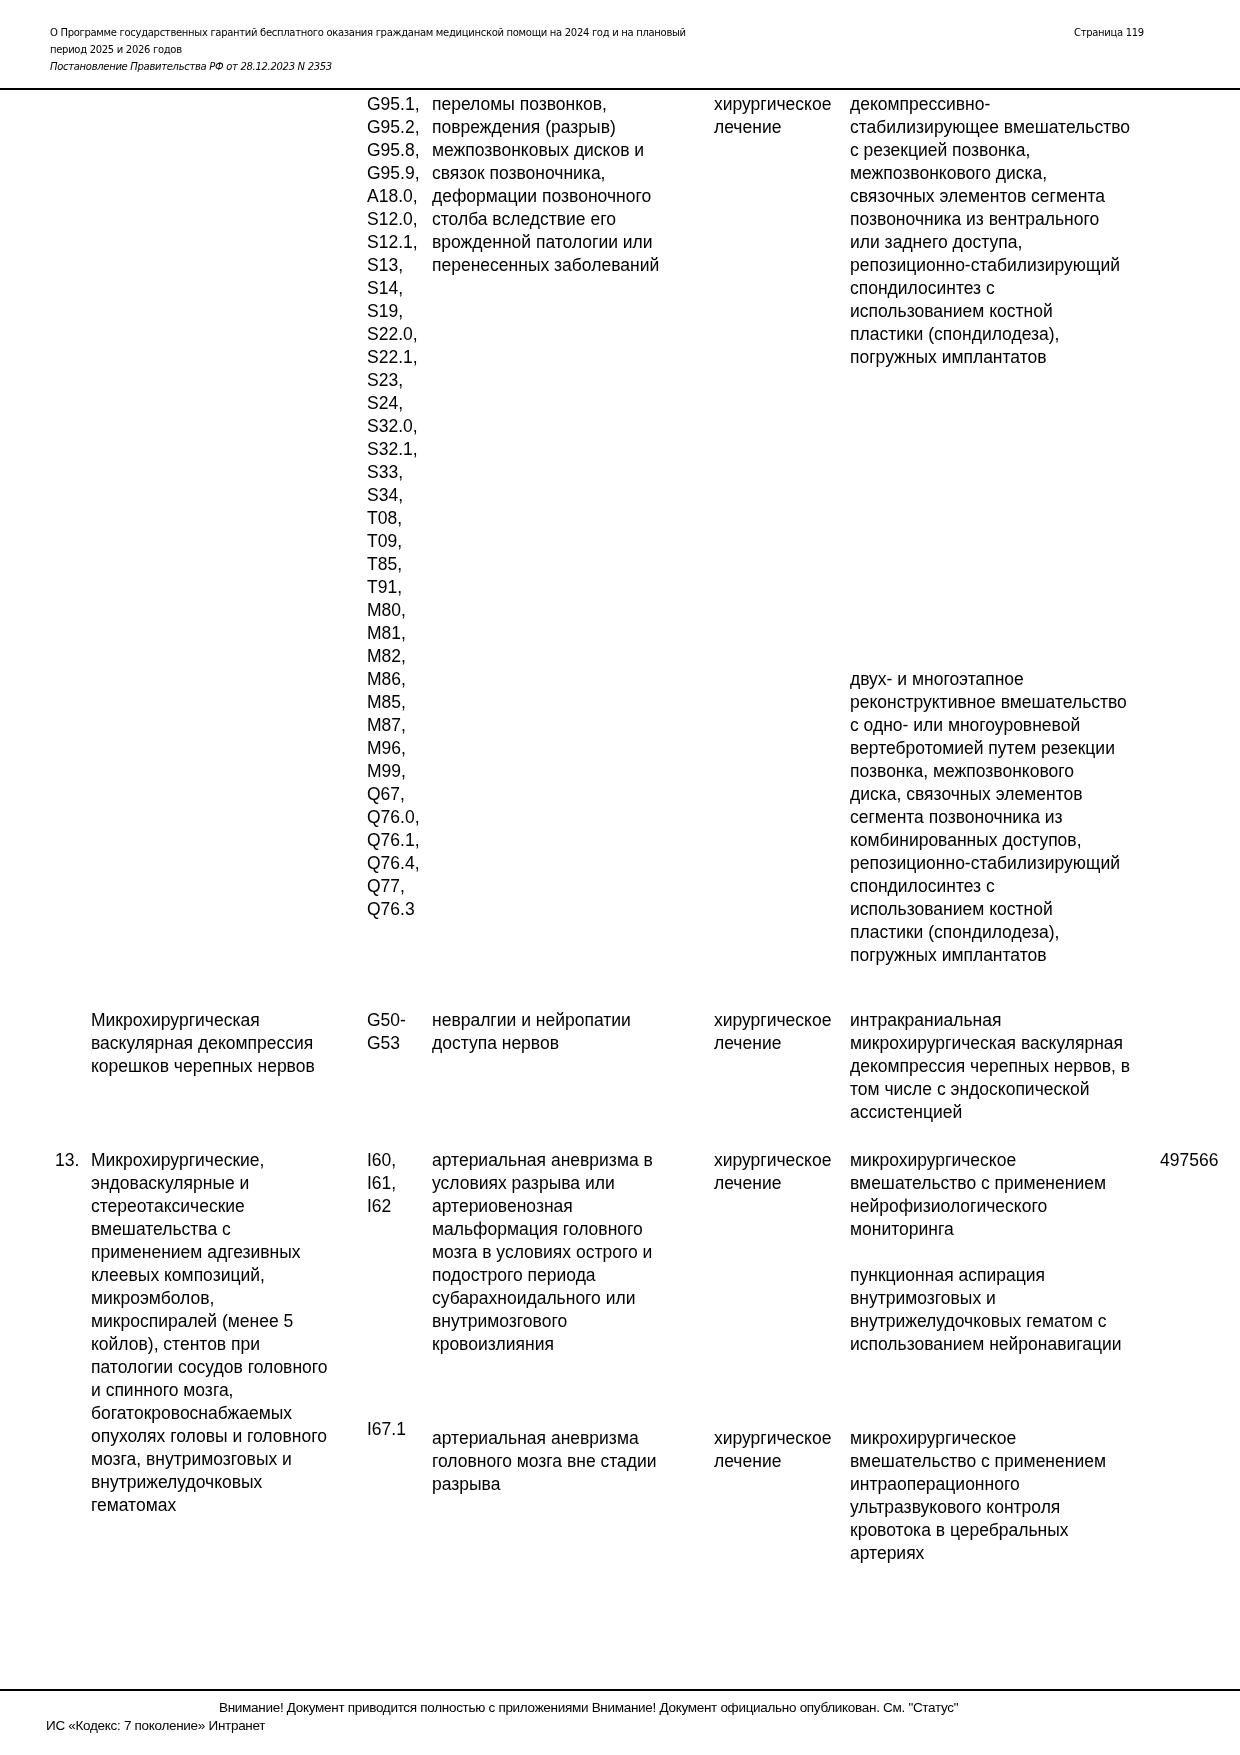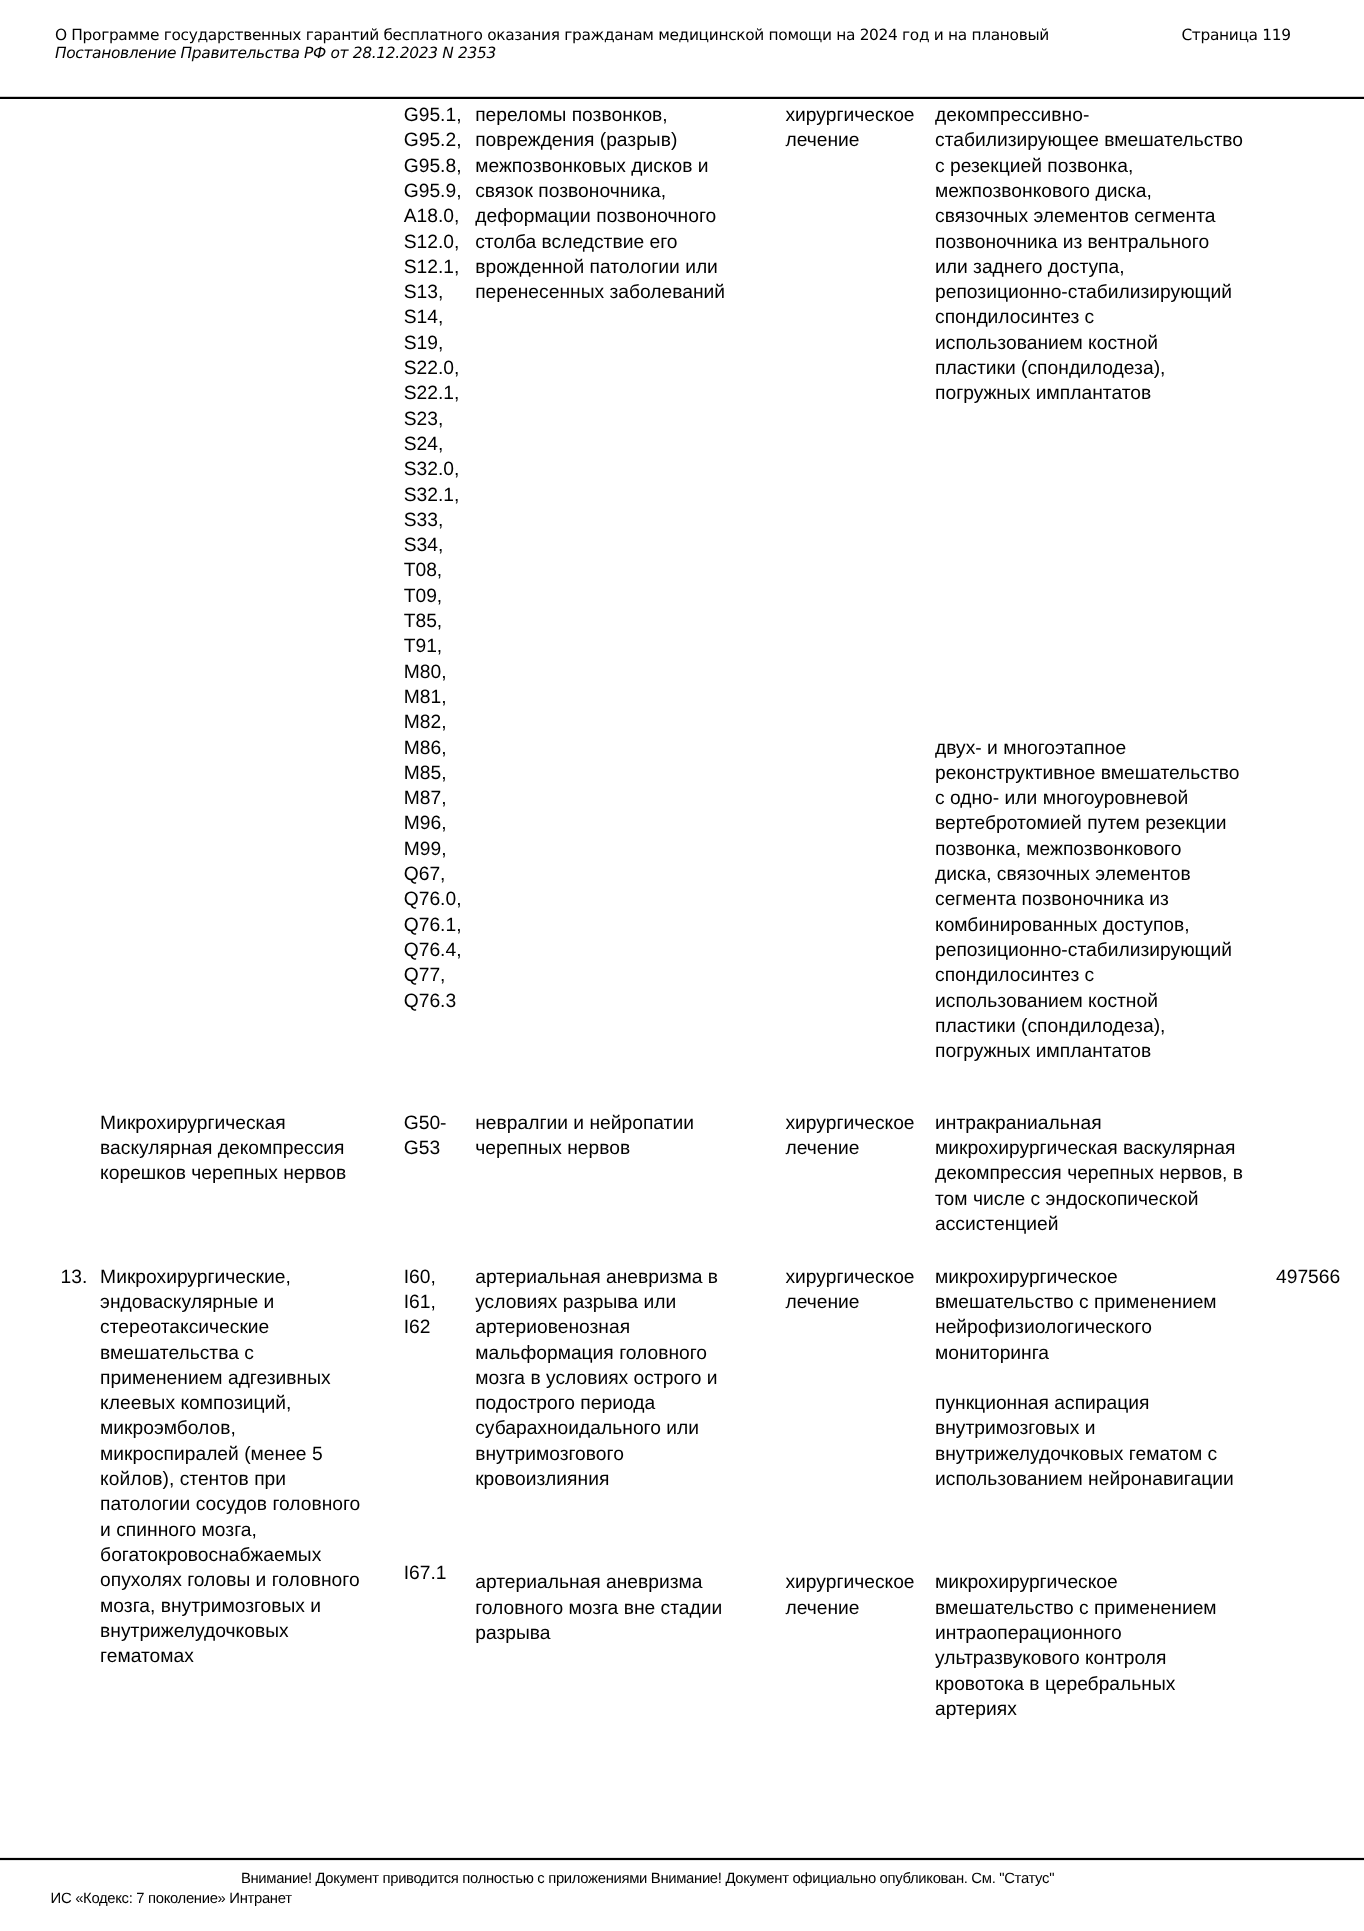--- a/index.html
+++ b/index.html
@@ -1,30 +1,31 @@
 <!DOCTYPE html>
 <html><head>
 <meta charset="utf-8">
 <style>
   html, body { margin: 0; padding: 0; background: #ffffff; }
   body { width: 1240px; height: 1755px; position: relative; overflow: hidden; color: #000; }
-  .hdr { position: absolute; left: 50px; top: 24px; width: 1150px; font-family: "DejaVu Sans", sans-serif; font-size: 14px; line-height: 17px; letter-spacing: -0.3px; }
+  .hdr { position: absolute; left: 50px; top: 24px; width: 1150px; font-family: "DejaVu Sans", sans-serif; font-size: 10px; line-height: 17px; letter-spacing: -0.3px; }
   .hdr .t1 { display: block; width: 990px; }
   .hdr .t3 { font-style: italic; display: block; }
   .hdr .page { position: absolute; left: 1024px; top: 0; }
   .rule-top { position: absolute; left: 0; top: 88px; width: 1240px; height: 2px; background: #000; }
   .rule-bot { position: absolute; left: 0; top: 1689px; width: 1240px; height: 2px; background: #000; }
   .cell { position: absolute; font-family: "Liberation Sans", sans-serif; font-size: 17.5px; line-height: 23px; white-space: pre-line; }
   .ftr { position: absolute; font-family: Liberation Sans, sans-serif; font-size: 13.5px; line-height: 17px; letter-spacing: -0.3px; }
 </style>
 </head>
 <body>
 
 <div class="hdr">
   <span class="t1">О Программе государственных гарантий бесплатного оказания гражданам медицинской помощи на 2024 год и на плановый</span>
+  <span class="t1">период 2025 и 2026 годов</span>
   <span class="t3">Постановление Правительства РФ от 28.12.2023 N 2353</span>
   <span class="page">Страница 119</span>
 </div>
 <div class="rule-top"></div>
 
 <div>
   <div class="cell" style="left:367px; top:93px;">G95.1,
 G95.2,
 G95.8,
 G95.9,
@@ -97,21 +98,21 @@
 погружных имплантатов</div>
 </div>
 
 <div>
   <div class="cell" style="left:91px; top:1009px;">Микрохирургическая
 васкулярная декомпрессия
 корешков черепных нервов</div>
   <div class="cell" style="left:367px; top:1009px;">G50-
 G53</div>
   <div class="cell" style="left:432px; top:1009px;">невралгии и нейропатии
-черепных нервов</div>
+доступа нервов</div>
   <div class="cell" style="left:714px; top:1009px;">хирургическое
 лечение</div>
   <div class="cell" style="left:850px; top:1009px;">интракраниальная
 микрохирургическая васкулярная
 декомпрессия черепных нервов, в
 том числе с эндоскопической
 ассистенцией</div>
 </div>
 
 <div>

